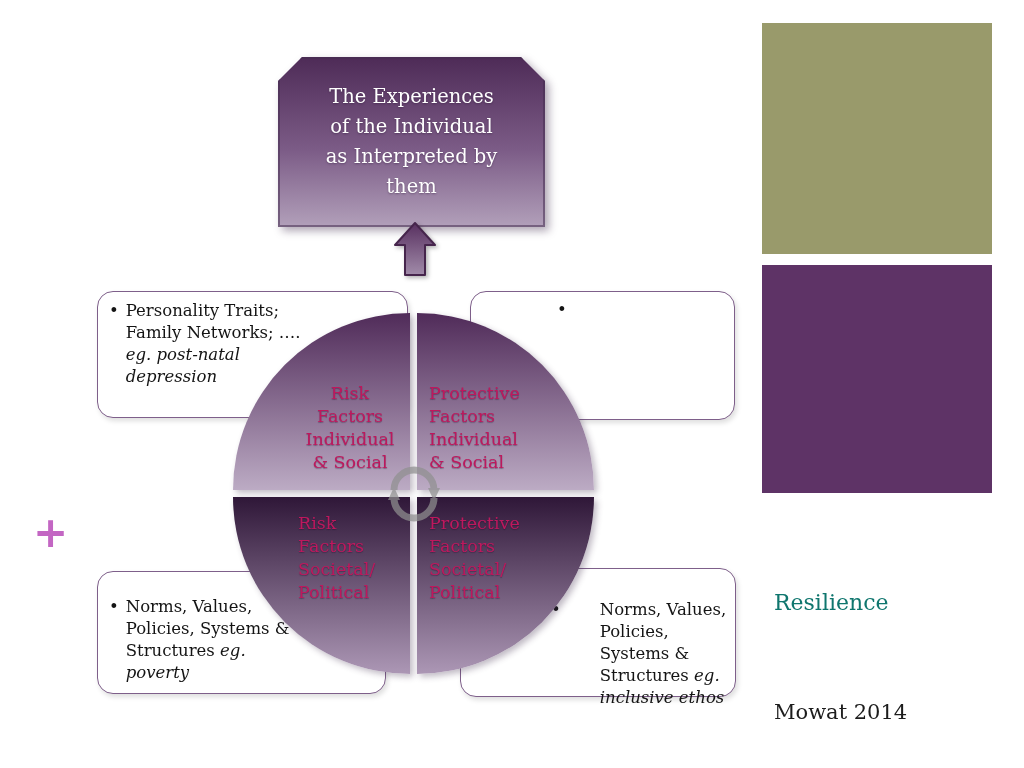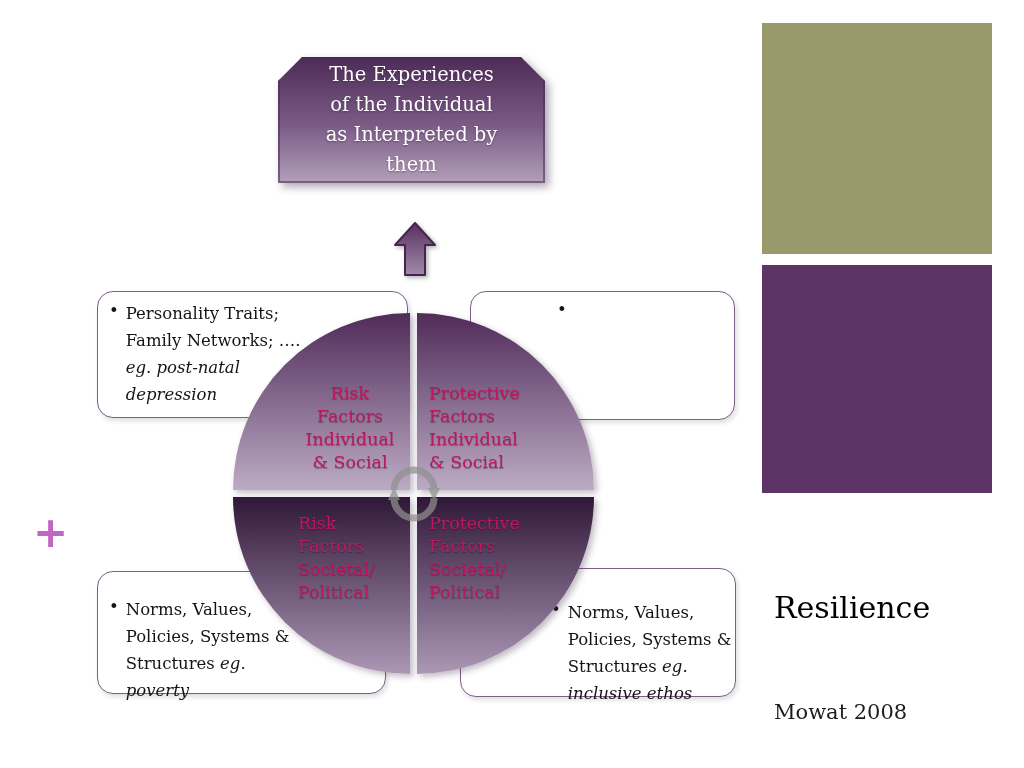--- a/index.html
+++ b/index.html
@@ -15,21 +15,21 @@
     font-family:"DejaVu Sans", sans-serif; font-weight:bold;
     font-size:42px; line-height:1; color:#c366c3;
   }
 
   
   .topbox-wrap {
     position:absolute; left:278px; top:57px; width:267px; height:141px; z-index:2;
     filter:drop-shadow(4px 4px 4px rgba(80,60,90,0.45));
   }
   .topbox {
-    width:267px; height:126px;
+    width:267px; height:170px;
     background:linear-gradient(180deg, #4e2b57 0%, #7c5c87 55%, #b2a0ba 100%);
     clip-path:polygon(24px 0, calc(100% - 24px) 0, 100% 24px, 100% 100%, 0 100%, 0 24px);
     box-shadow:inset 0 0 0 2px rgba(70,45,80,0.55);
     display:flex; align-items:center; justify-content:center;
   }
   .topbox-text {
     color:#ffffff; font-size:19.5px; line-height:30px; text-align:center;
     white-space:pre-line; text-shadow:0 1px 2px rgba(40,20,50,0.4);
   }
 
@@ -46,25 +46,25 @@
   .c-tl { left:97px;  top:291px; width:311px; height:127px; }
   .c-tr { left:470px; top:291px; width:265px; height:129px; }
   .c-bl { left:97px;  top:571px; width:289px; height:123px; }
   .c-br { left:460px; top:568px; width:276px; height:129px; }
   .c-inner { display:flex; align-items:flex-start; }
   .c-tl .c-inner { padding:8px 0 0 11px; }
   .c-tr .c-inner { padding:7px 0 0 86px; }
   .c-bl .c-inner { padding:24px 0 0 11px; }
   .c-br .c-inner { padding:30px 0 0 90px; }
   .bullet { font-size:16.5px; line-height:22px; margin-right:7px; color:#141414; }
-  .c-text { font-size:16.5px; line-height:27px; color:#141414; }
+  .c-text { font-size:16.5px; line-height:22px; color:#141414; }
   .c-tl .c-text { width:184px; }
   .c-tr .c-text { width:152px; }
   .c-bl .c-text { width:172px; }
-  .c-br .c-text { width:168px; }
+  .c-br .c-text { width:168px;margin-left:32px; }
   .c-text em { font-style:italic; }
 
   
   .circle {
     position:absolute; left:233px; top:313px; width:361px; height:361px; z-index:2;
     display:grid; grid-template-columns:177px 177px; grid-template-rows:177px 177px; gap:7px;
   }
   .q { box-shadow:3px 3px 6px rgba(60,40,70,0.32); }
   .q-tl { border-radius:177px 0 0 0; background:linear-gradient(180deg,#502b59 0%,#bcabc4 100%); }
   .q-tr { border-radius:0 177px 0 0; background:linear-gradient(180deg,#502b59 0%,#bcabc4 100%); }
@@ -80,21 +80,21 @@
   .ql-bl { left:298px; top:512px; }
   .ql-br { left:429px; top:512px; }
 
   
   .rotate-icon { position:absolute; left:384px; top:461px; z-index:4; opacity:0.72; }
 
   
   .block-green  { position:absolute; left:762px; top:23px;  width:230px; height:231px; background:#999a6b; z-index:1; }
   .block-purple { position:absolute; left:762px; top:265px; width:230px; height:228px; background:#5e3366; z-index:1; }
 
-  .title { position:absolute; left:774px; top:590px; font-size:30px; color:#000000; z-index:1; }
+  .title { position:absolute; left:774px; top:590px; font-size:22px; color:#0f766e; z-index:1; }
   .attribution { position:absolute; left:774px; top:700px; font-size:21px; color:#1c1c1c; z-index:1; }
 </style>
 </head>
 <body>
 
 <div class="slide">
 
   <span class="plus">+</span>
 
   <div class="topbox-wrap">
@@ -174,15 +174,15 @@
     <path d="M10 29 A20 20 0 1 1 50 29" fill="none" stroke="#909090" stroke-width="7"></path>
     <path d="M44 27 L56 27 L50 40 Z" fill="#909090"></path>
     <path d="M50 37 A20 20 0 1 1 10 37" fill="none" stroke="#909090" stroke-width="7"></path>
     <path d="M4 39 L16 39 L10 26 Z" fill="#909090"></path>
   </svg>
 
   <div class="block-green"></div>
   <div class="block-purple"></div>
 
   <div class="title">Resilience</div>
-  <div class="attribution">Mowat 2008</div>
+  <div class="attribution">Mowat 2014</div>
 
 </div>
 
 </body></html>

